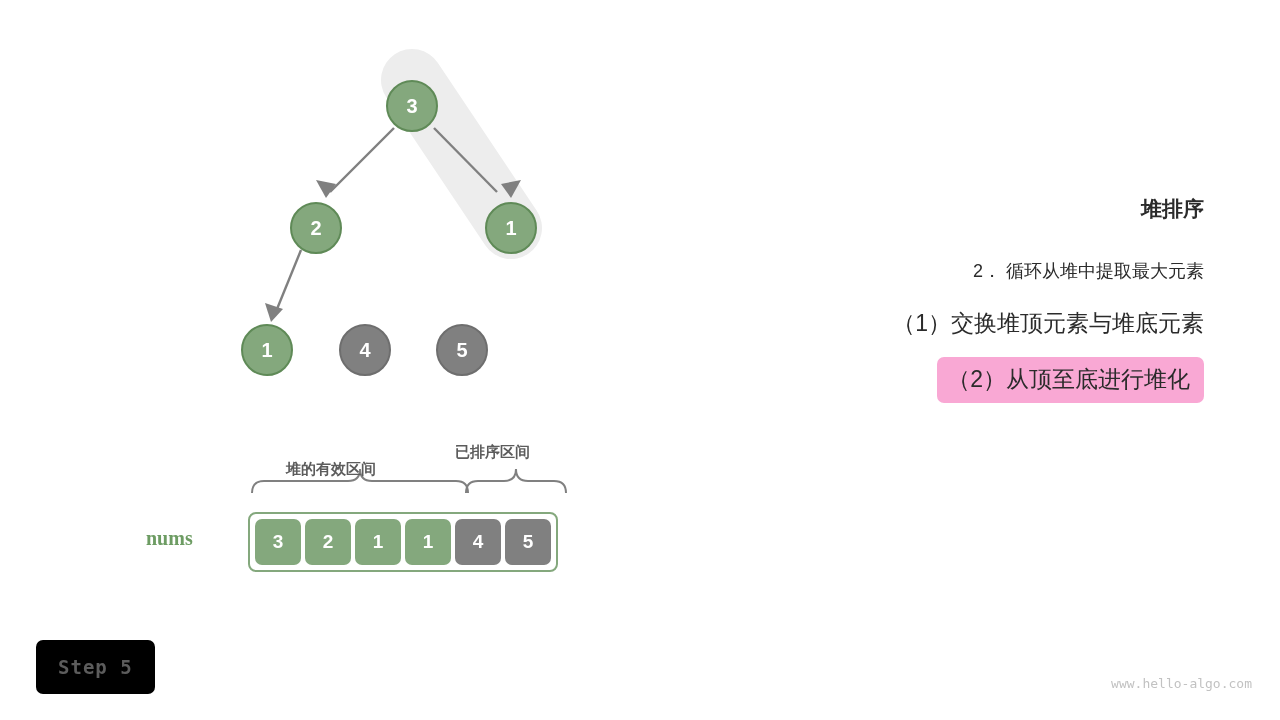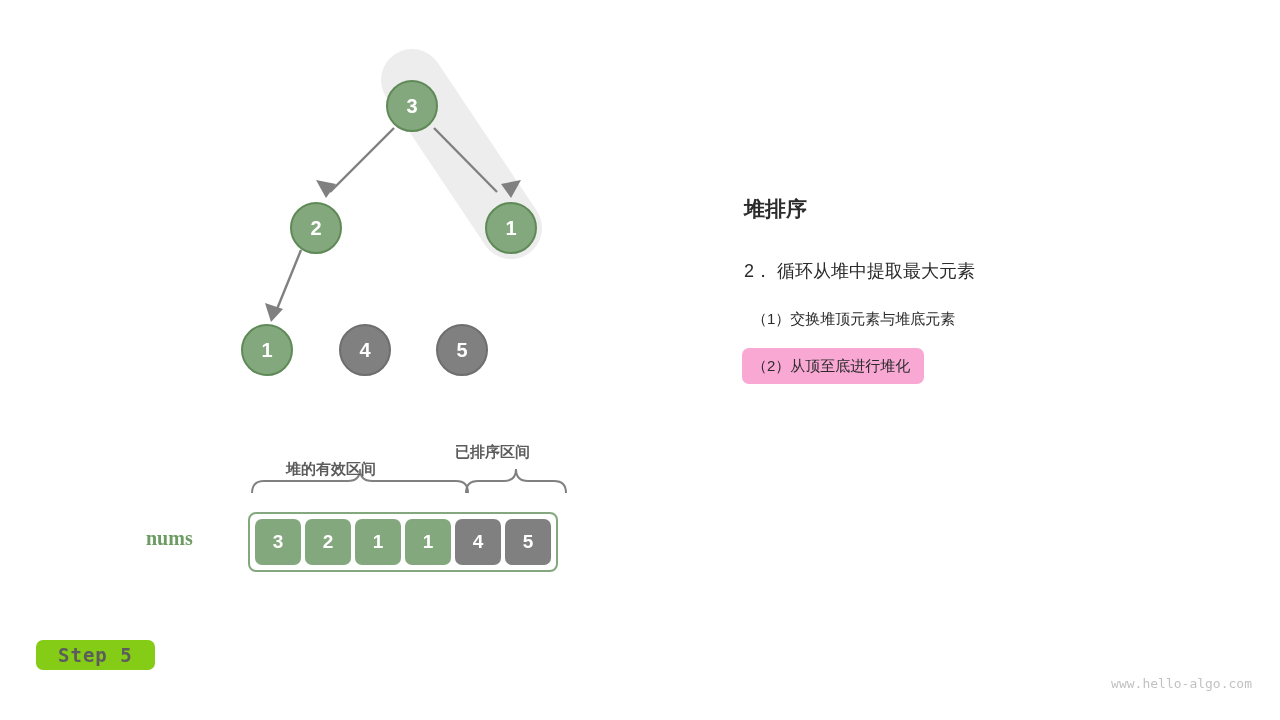--- a/index.html
+++ b/index.html
@@ -86,59 +86,60 @@
     color: #ffffff;
     font-size: 19px;
     font-weight: 700;
   }
   .cell.green { background: #84a87d; }
   .cell.gray  { background: #808080; }
 
   
   .panel {
     position: absolute;
-    left: 744px;
+    left: 704px;
     top: 195px;
     width: 500px;
+    text-align: right;
   }
   .panel-title {
     font-size: 21px;
     font-weight: 700;
     color: #2b2b2b;
     margin: 0 0 38px 0;
   }
   .step-line {
     font-size: 18px;
     color: #2b2b2b;
     margin-bottom: 27px;
     line-height: 1.2;
   }
   .step-sub {
-    font-size: 15px;
+    font-size: 23px;
     color: #2b2b2b;
     margin-bottom: 20px;
     padding-left: 8px;
     line-height: 1.2;
   }
   .step-sub.highlight {
     display: inline-block;
     background: #f9a8d4;
     border-radius: 7px;
     padding: 9px 14px 9px 10px;
     margin-left: -2px;
   }
 
   
   .step-badge {
     position: absolute;
     left: 36px;
     top: 640px;
-    background: #84cc16;
+    background: #000000;
     border-radius: 7px;
-    padding: 4px 22px;
+    padding: 16px 22px;
     font-family: "DejaVu Sans Mono", monospace;
     font-size: 19px;
     font-weight: 700;
     color: #5c5c5c;
     letter-spacing: 1px;
   }
   .watermark {
     position: absolute;
     right: 28px;
     top: 676px;

